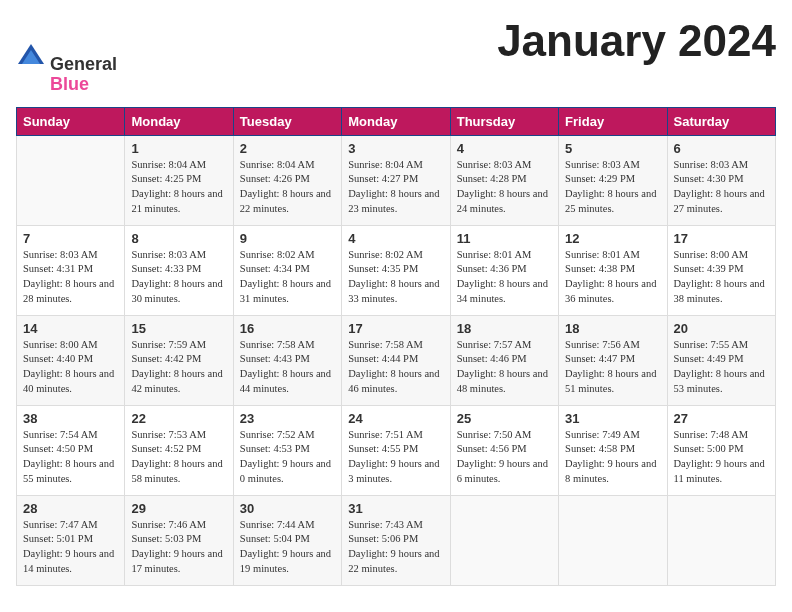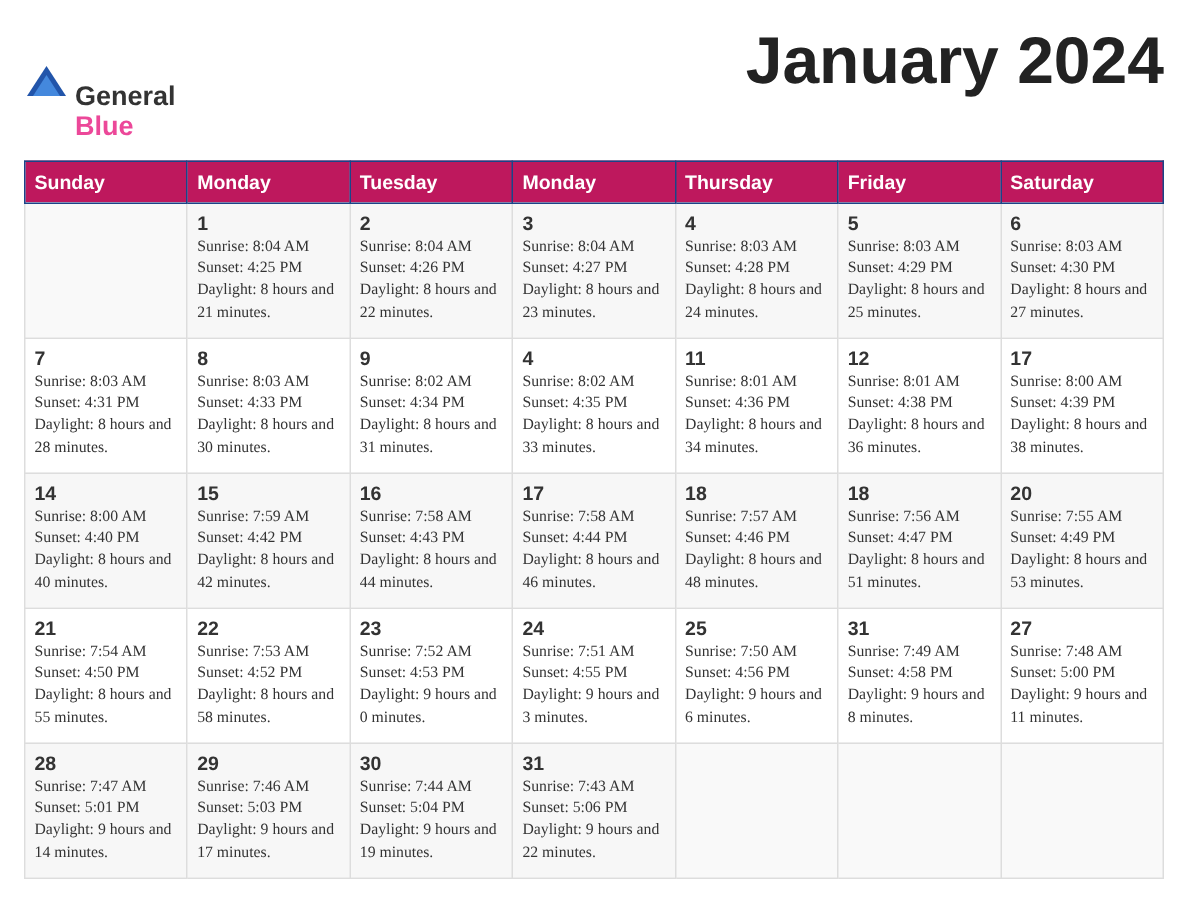--- a/index.html
+++ b/index.html
@@ -211,21 +211,21 @@
           <span class="day-number">18</span>
           <div class="day-info">Sunrise: 7:56 AM<br>Sunset: 4:47 PM<br>Daylight: 8 hours and 51 minutes.</div>
         </td>
         <td>
           <span class="day-number">20</span>
           <div class="day-info">Sunrise: 7:55 AM<br>Sunset: 4:49 PM<br>Daylight: 8 hours and 53 minutes.</div>
         </td>
       </tr>
       <tr>
         <td>
-          <span class="day-number">21</span>
+          <span class="day-number">38</span>
           <div class="day-info">Sunrise: 7:54 AM<br>Sunset: 4:50 PM<br>Daylight: 8 hours and 55 minutes.</div>
         </td>
         <td>
           <span class="day-number">22</span>
           <div class="day-info">Sunrise: 7:53 AM<br>Sunset: 4:52 PM<br>Daylight: 8 hours and 58 minutes.</div>
         </td>
         <td>
           <span class="day-number">23</span>
           <div class="day-info">Sunrise: 7:52 AM<br>Sunset: 4:53 PM<br>Daylight: 9 hours and 0 minutes.</div>
         </td>

